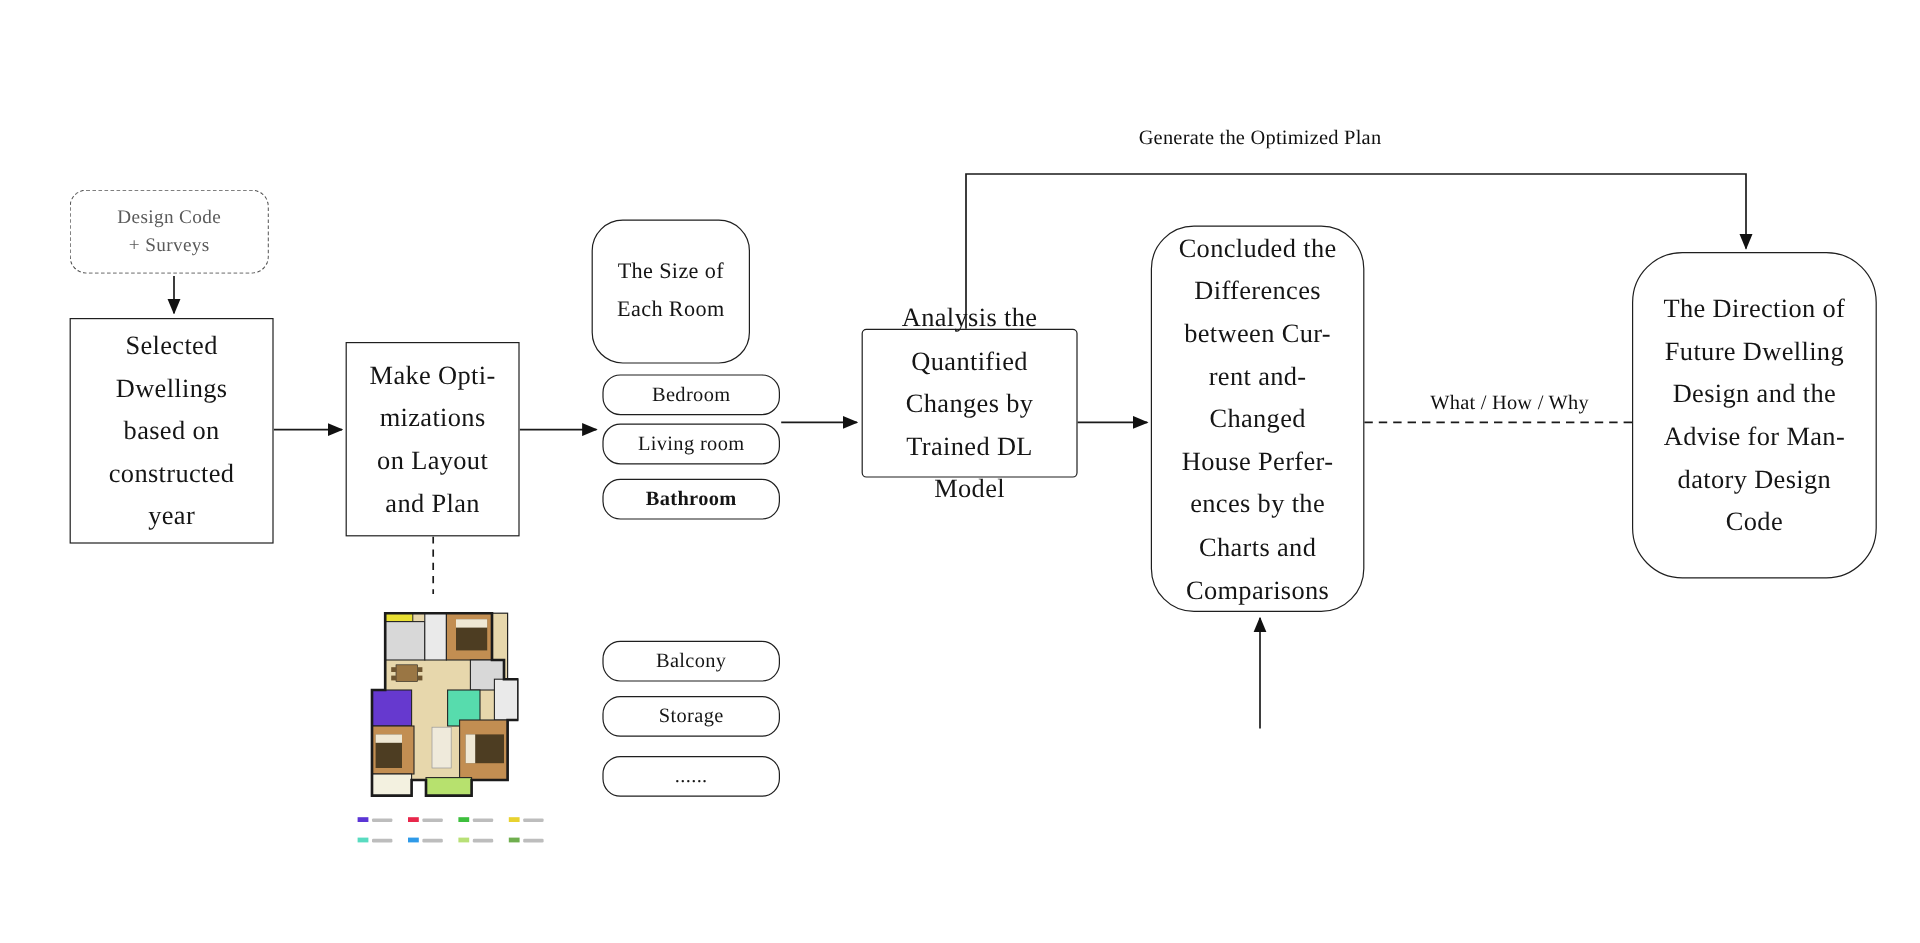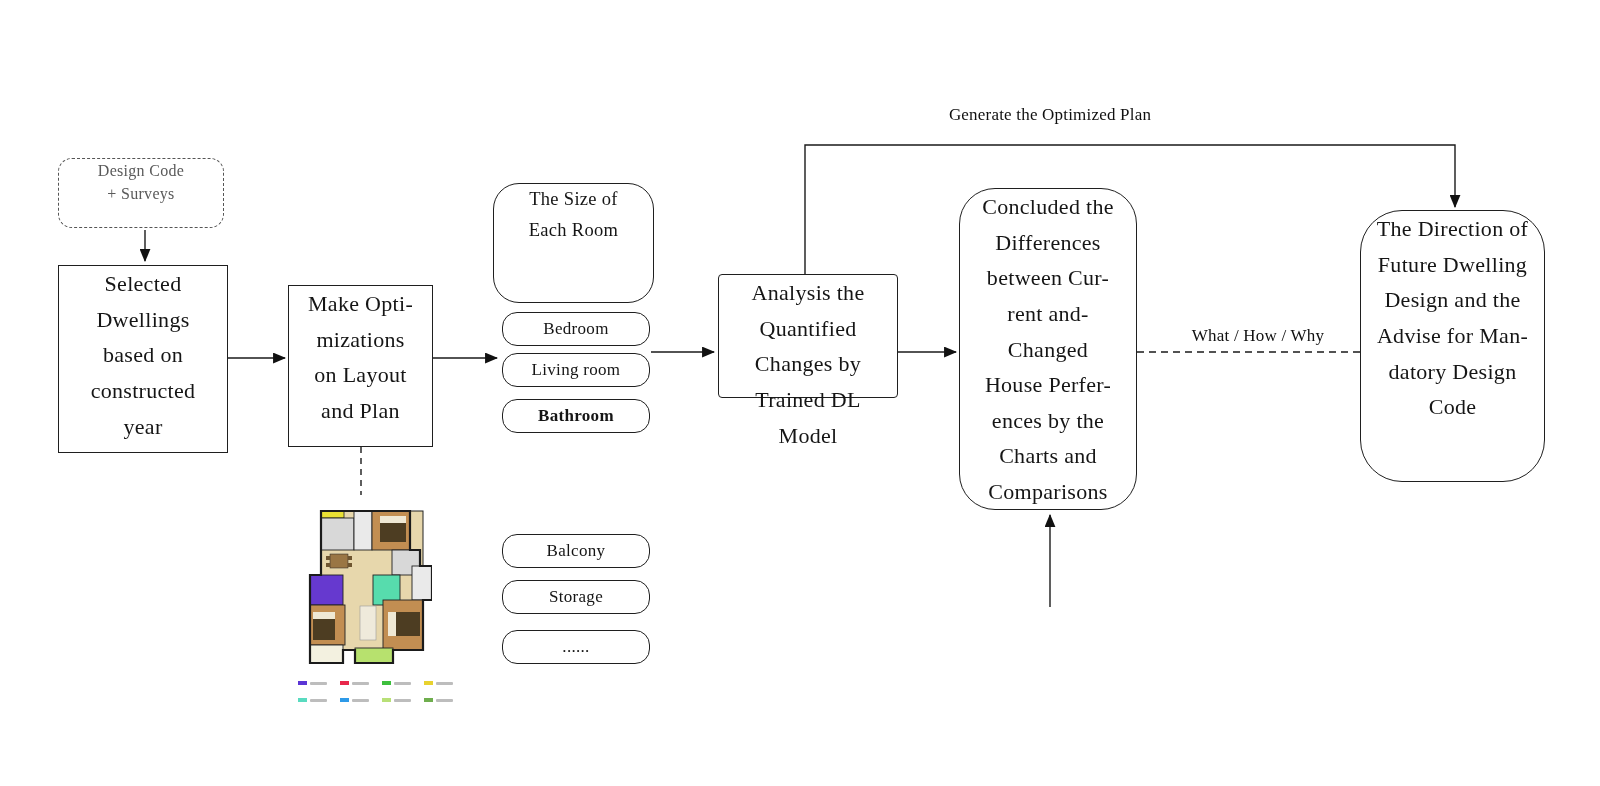--- a/index.html
+++ b/index.html
@@ -1,20 +1,20 @@
 <!DOCTYPE html>
 <html><head>
 <meta charset="utf-8">
 <style>
   html,body{margin:0;padding:0;background:#fff;}
   #canvas{position:relative;width:1600px;height:786px;background:#fff;overflow:hidden;
           font-family:"Liberation Serif","DejaVu Serif",serif;color:#151515;}
   #connectors{position:absolute;left:0;top:0;width:1600px;height:786px;}
   .box{position:absolute;box-sizing:border-box;background:#fff;border:1.3px solid #1f1f1f;
-       display:flex;align-items:flex-start;justify-content:center;text-align:center;}
+       display:flex;align-items:center;justify-content:center;text-align:center;}
   .box-label{white-space:pre-line;letter-spacing:0.3px;}
   .node-text{font-size:22px;line-height:1.62;}
   .dashedbox{border:1.6px dashed #555;}
   .room-item{position:absolute;left:502px;width:148px;height:34px;box-sizing:border-box;
        background:#fff;border:1.2px solid #1f1f1f;border-radius:15px;
        display:flex;align-items:center;justify-content:center;font-size:17px;letter-spacing:0.3px;}
   .edge-label{position:absolute;text-align:center;font-size:17px;letter-spacing:0.2px;color:#101010;}
   .legend-row{position:absolute;display:flex;gap:13px;align-items:center;}
   .legend-item{display:flex;align-items:center;gap:3px;}
   .legend-swatch{width:9px;height:4px;display:inline-block;}
@@ -57,21 +57,21 @@
 year</span>
   </div>
 
   <div class="box" style="left:288px;top:285px;width:145px;height:162px;">
     <span class="box-label node-text">Make Opti-
 mizations
 on Layout
 and Plan</span>
   </div>
 
-  <div class="box" style="left:493px;top:183px;width:161px;height:120px;border-radius:26px;">
+  <div class="box" style="left:493px;top:183px;width:132px;height:120px;border-radius:26px;">
     <span class="box-label" style="font-size:18.5px;line-height:1.7;">The Size of
 Each Room</span>
   </div>
 
   <div class="room-item" style="top:312px;">
     <span>Bedroom</span>
     </div>
   <div class="room-item" style="top:353px;">
     <span>Living room</span>
     </div>
@@ -101,21 +101,21 @@
 Differences
 between Cur-
 rent and-
 Changed
 House Perfer-
 ences by the
 Charts and
 Comparisons</span>
   </div>
 
-  <div class="box" style="left:1360px;top:210px;width:185px;height:272px;border-radius:42px;">
+  <div class="box" style="left:1360px;top:210px;width:204px;height:272px;border-radius:42px;">
     <span class="box-label node-text">The Direction of
 Future Dwelling
 Design and the
 Advise for Man-
 datory Design
 Code</span>
   </div>
 
 
   <div class="edge-label" style="left:940px;top:105px;width:220px;">Generate the Optimized Plan</div>

